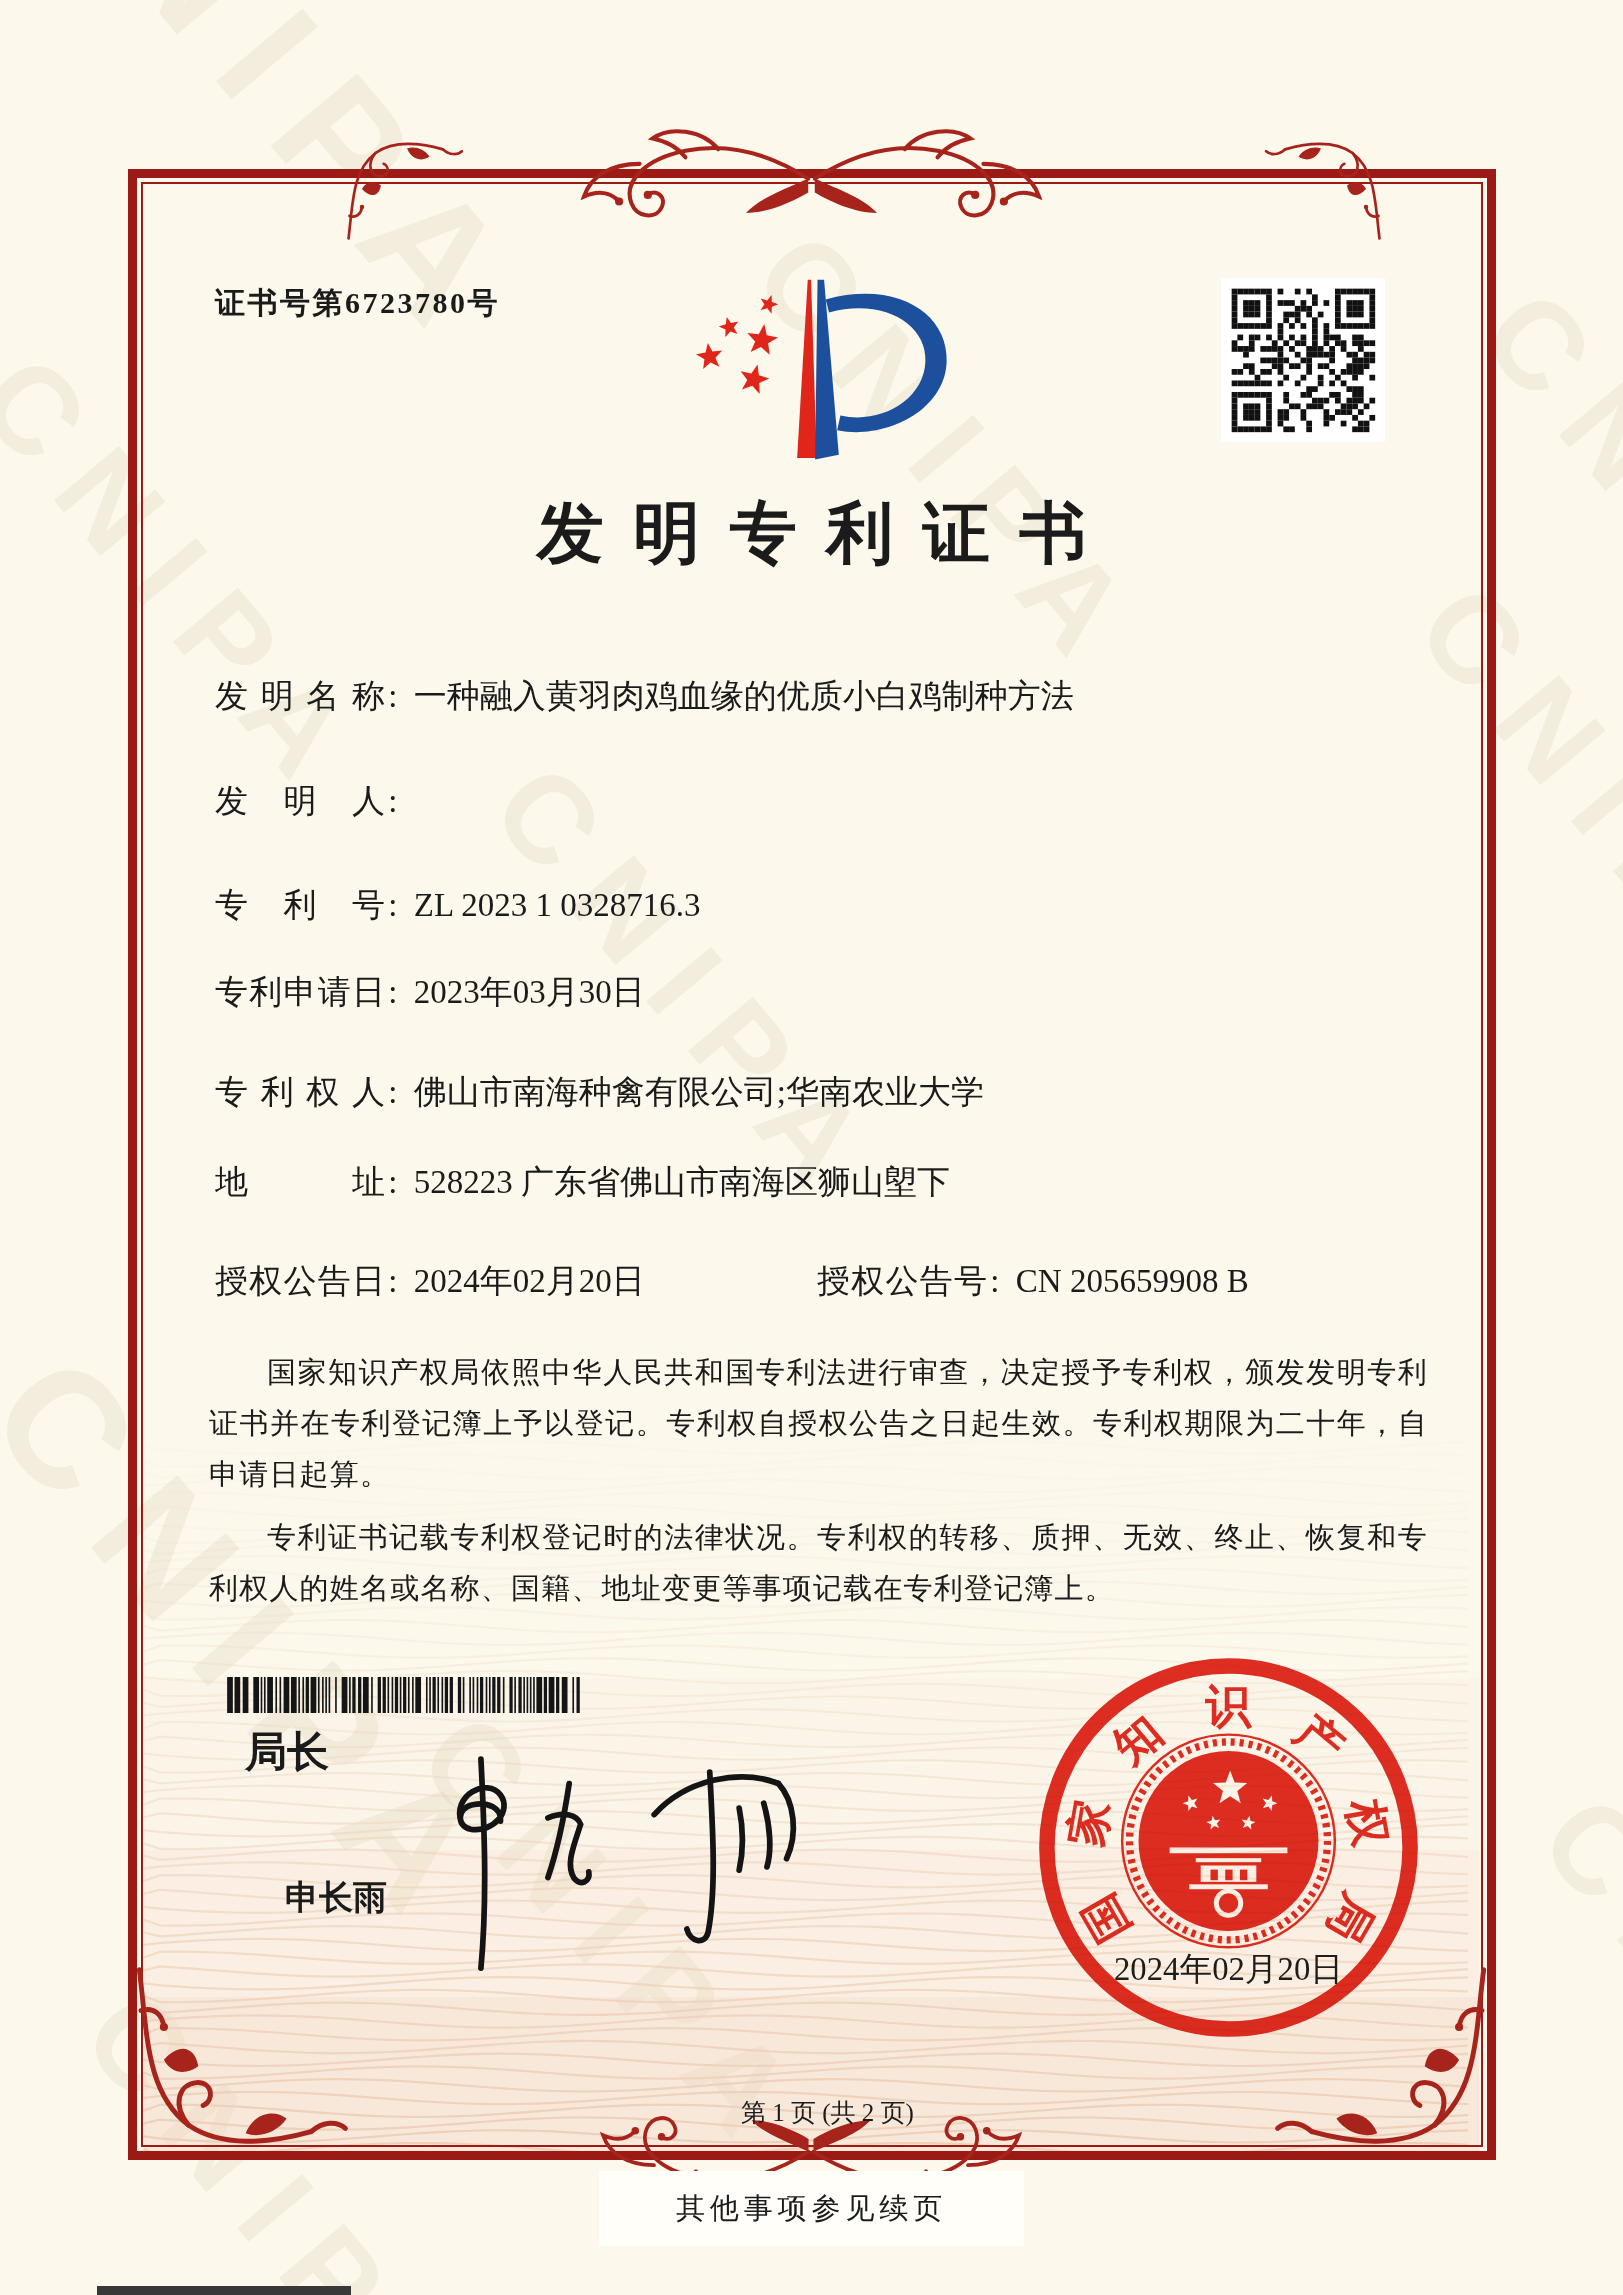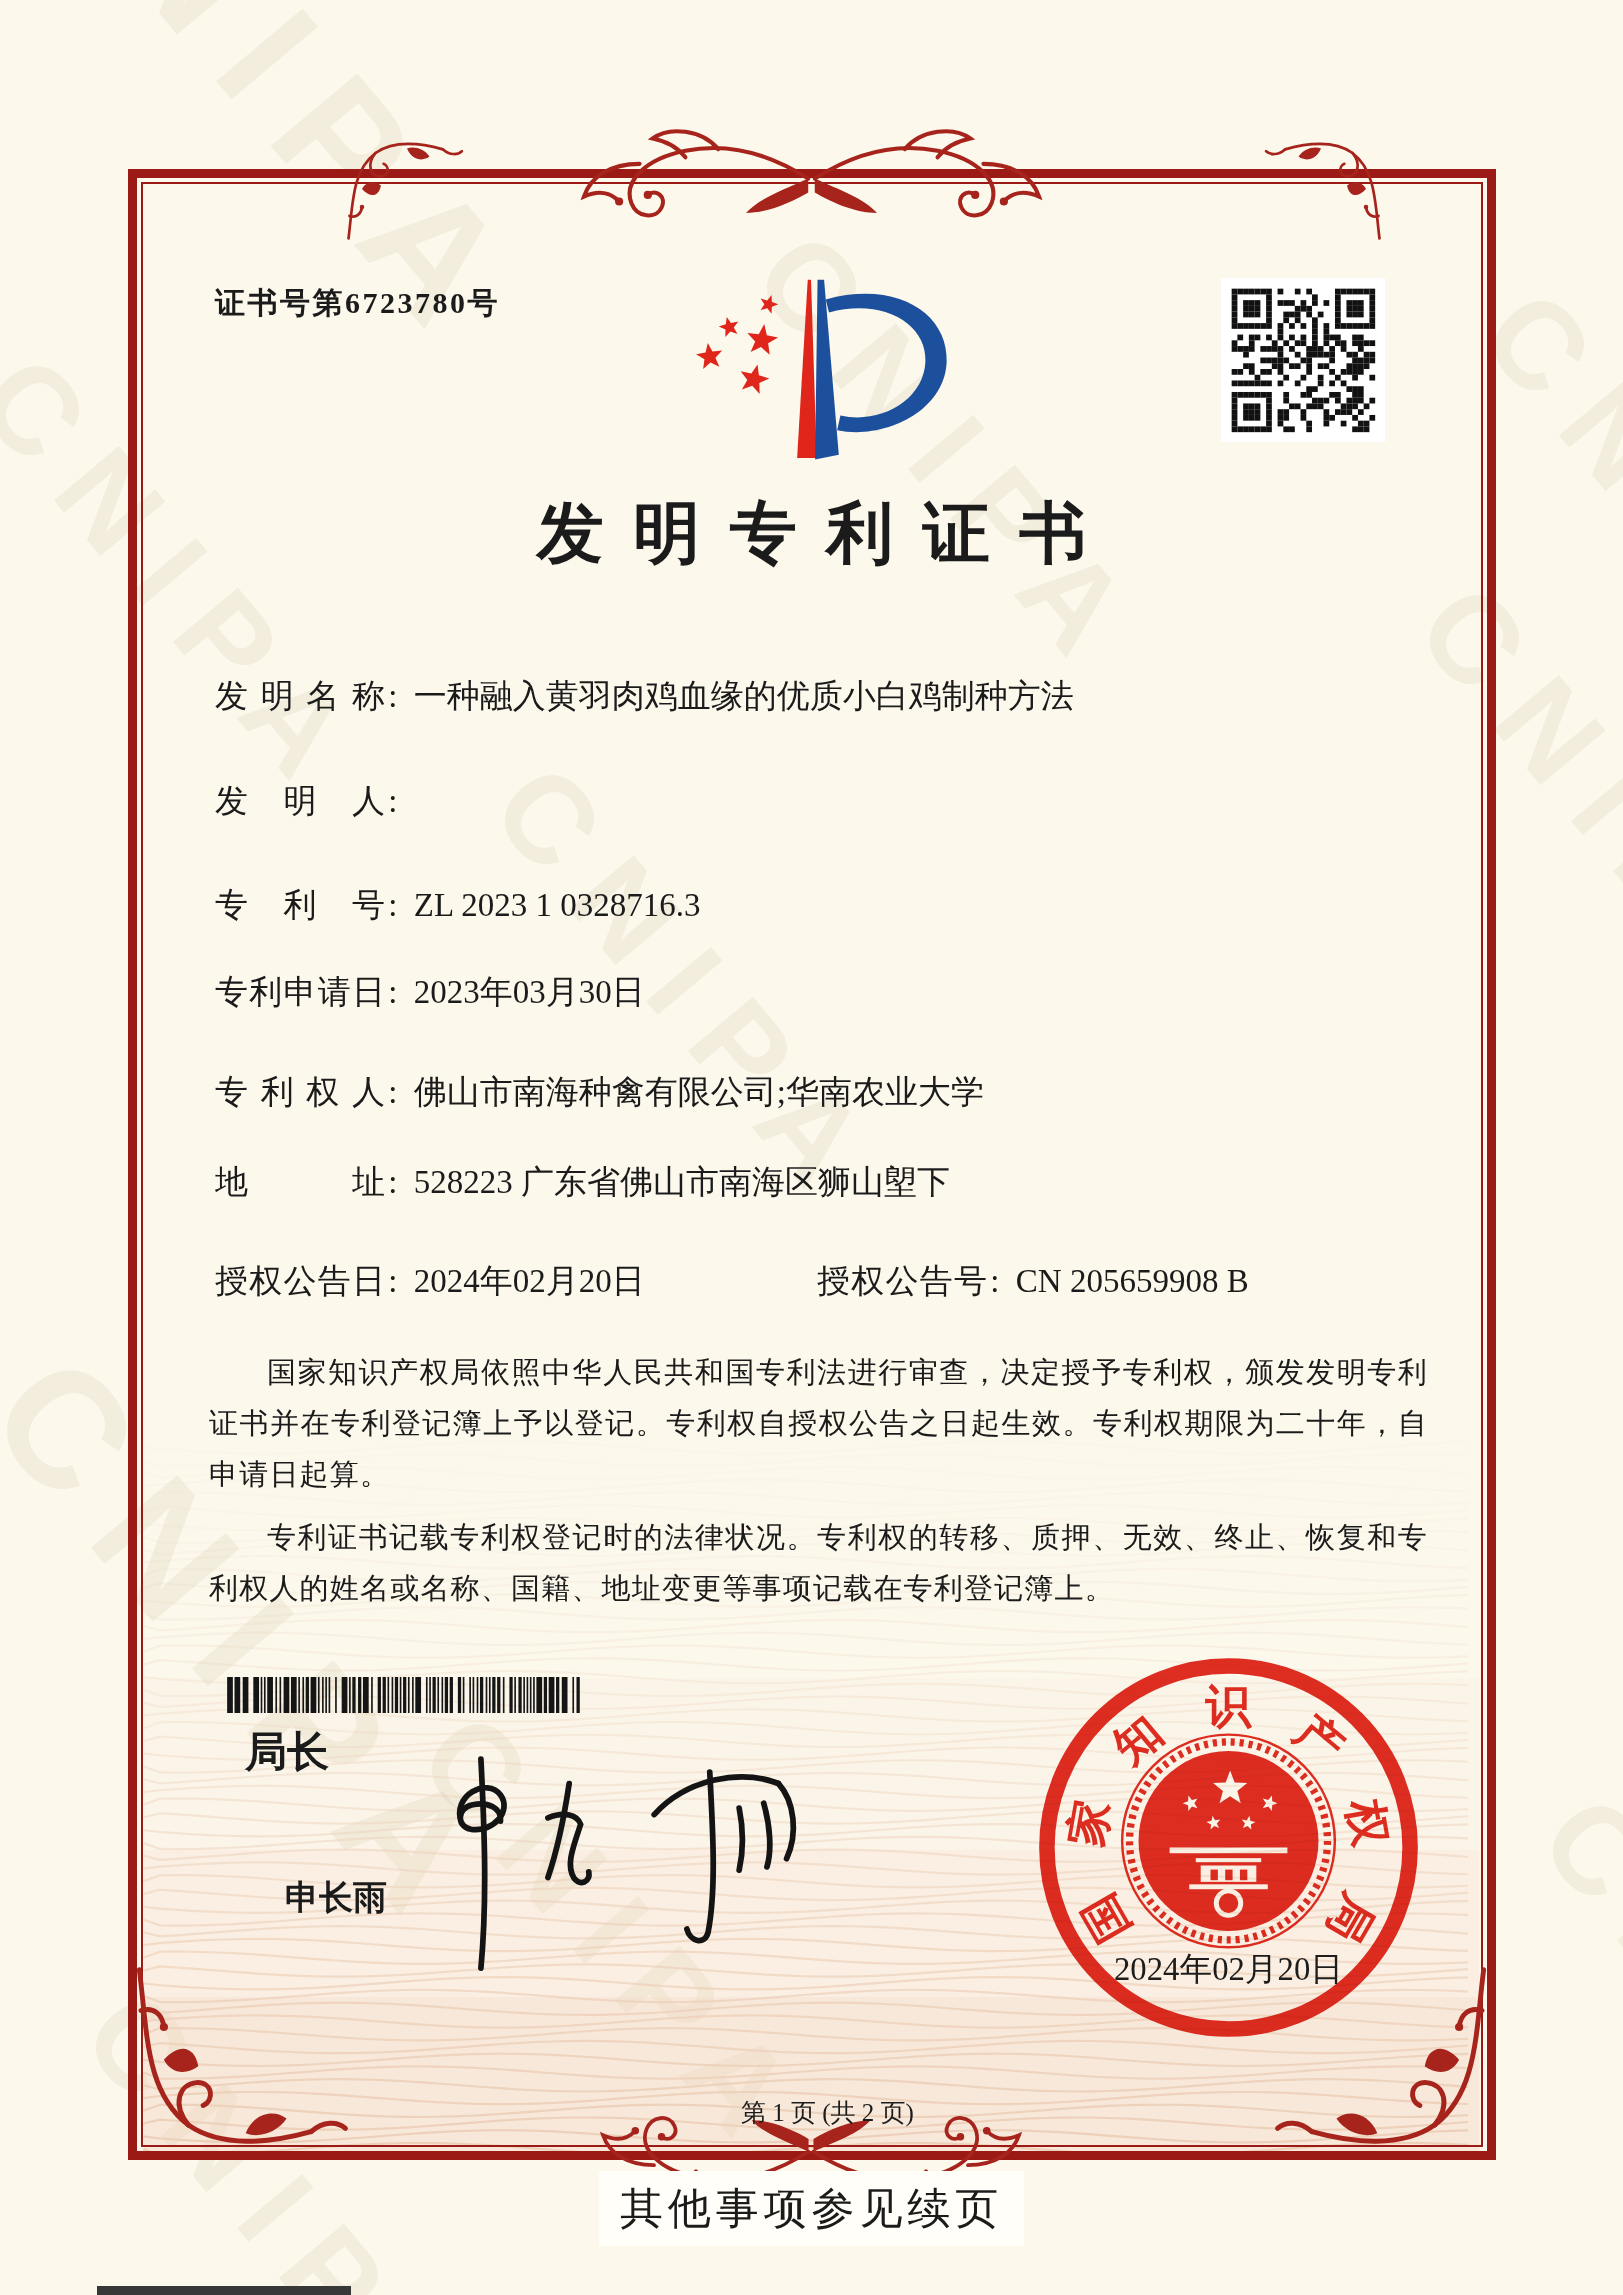--- a/index.html
+++ b/index.html
@@ -37,21 +37,21 @@
   
   .sig-title{position:absolute;left:245px;top:1724px;font-size:42px;font-weight:700;
              font-family:"Liberation Sans","DejaVu Sans",sans-serif;}
   .sig-name{position:absolute;left:245px;top:1875px;font-size:34px;font-weight:700;
             font-family:"Liberation Sans","DejaVu Sans",sans-serif;margin-left:40px;}
   .signature{position:absolute;left:409px;top:1726px;}
   .seal{position:absolute;left:1024px;top:1643px;mix-blend-mode:multiply;opacity:.95;}
   .barcode{position:absolute;left:227px;top:1677px;}
   .page-num{position:absolute;left:0;right:0;top:2096px;text-align:center;font-size:25px;padding-left:32px;}
   .cont-box{position:absolute;left:599px;top:2171px;width:425px;height:75px;background:#fffef8;
-            display:flex;align-items:center;justify-content:center;font-size:43px;letter-spacing:4.9px;}
+            display:flex;align-items:center;justify-content:center;font-size:29px;letter-spacing:4.9px;}
   .waves{position:absolute;left:143px;top:1441px;}
   .dark-strip{position:absolute;left:97px;top:2286px;width:254px;height:9.8px;background:#383838;}
 </style>
 </head>
 <body>
 
 <div class="page">
 
   <svg width="0" height="0" style="position:absolute" aria-hidden="true">
     <defs>

